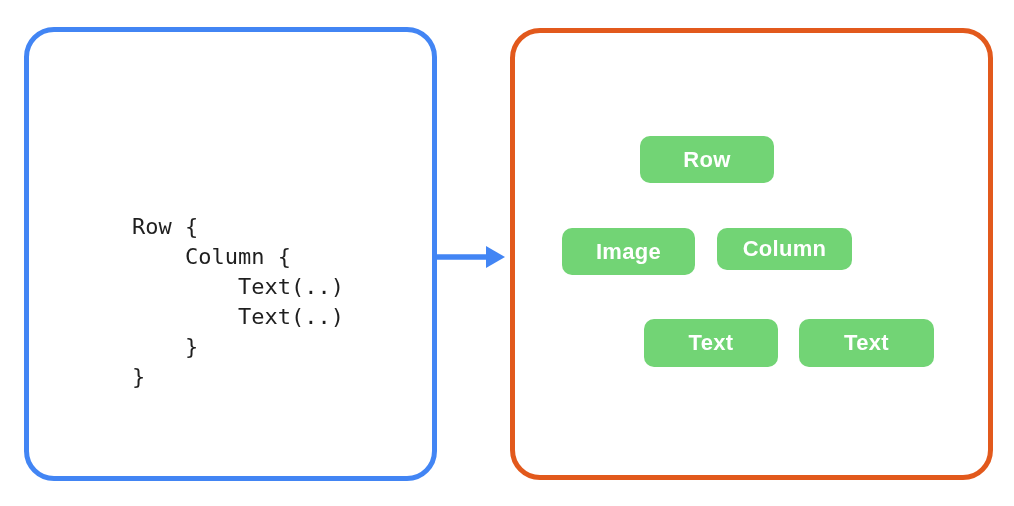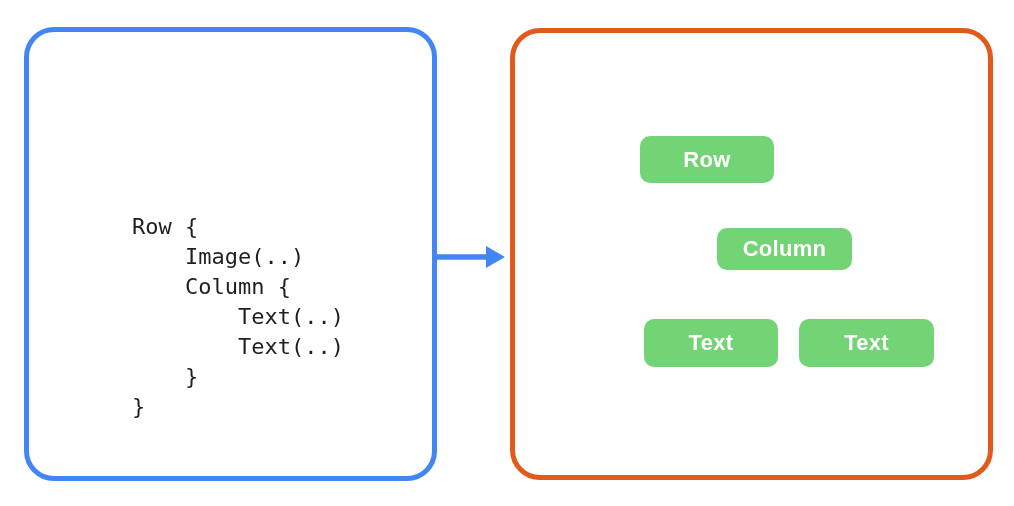--- a/index.html
+++ b/index.html
@@ -73,28 +73,31 @@
     <line x1="435" y1="257" x2="489" y2="257" stroke-width="5.5" stroke="#4285F4"></line>
     <polygon points="486,246 486,268 505,257" fill="#4285F4"></polygon>
 
     <line x1="677" y1="183" x2="652" y2="230" stroke-width="4" stroke="#72D475"></line>
     <line x1="734" y1="183" x2="760" y2="230" stroke-width="4" stroke="#72D475"></line>
     <line x1="752" y1="275" x2="731" y2="321" stroke-width="4" stroke="#72D475"></line>
     <line x1="809" y1="275" x2="838" y2="321" stroke-width="4" stroke="#72D475"></line>
   </svg>
 
   <div class="panel left">
-    <pre class="code-block"><div>Row {</div><div>    Image(..)</div><div>    Column {</div><div>        Text(..)</div><div>        Text(..)</div><div>    }</div><div>}</div></pre>
+    <pre class="code-block"><div>Row {</div><div>    Column {</div><div>        Text(..)</div><div>        Text(..)</div><div>    }</div><div>}</div></pre>
   </div>
 
   <div class="panel right">
   </div>
 
   <div class="tree-node node-row">
     <span>Row</span>
+  </div>
+  <div class="tree-node node-image">
+    <span>Image</span>
   </div>
   <div class="tree-node node-column">
     <span>Column</span>
   </div>
   <div class="tree-node node-text1">
     <span>Text</span>
   </div>
   <div class="tree-node node-text2">
     <span>Text</span>
   </div>

